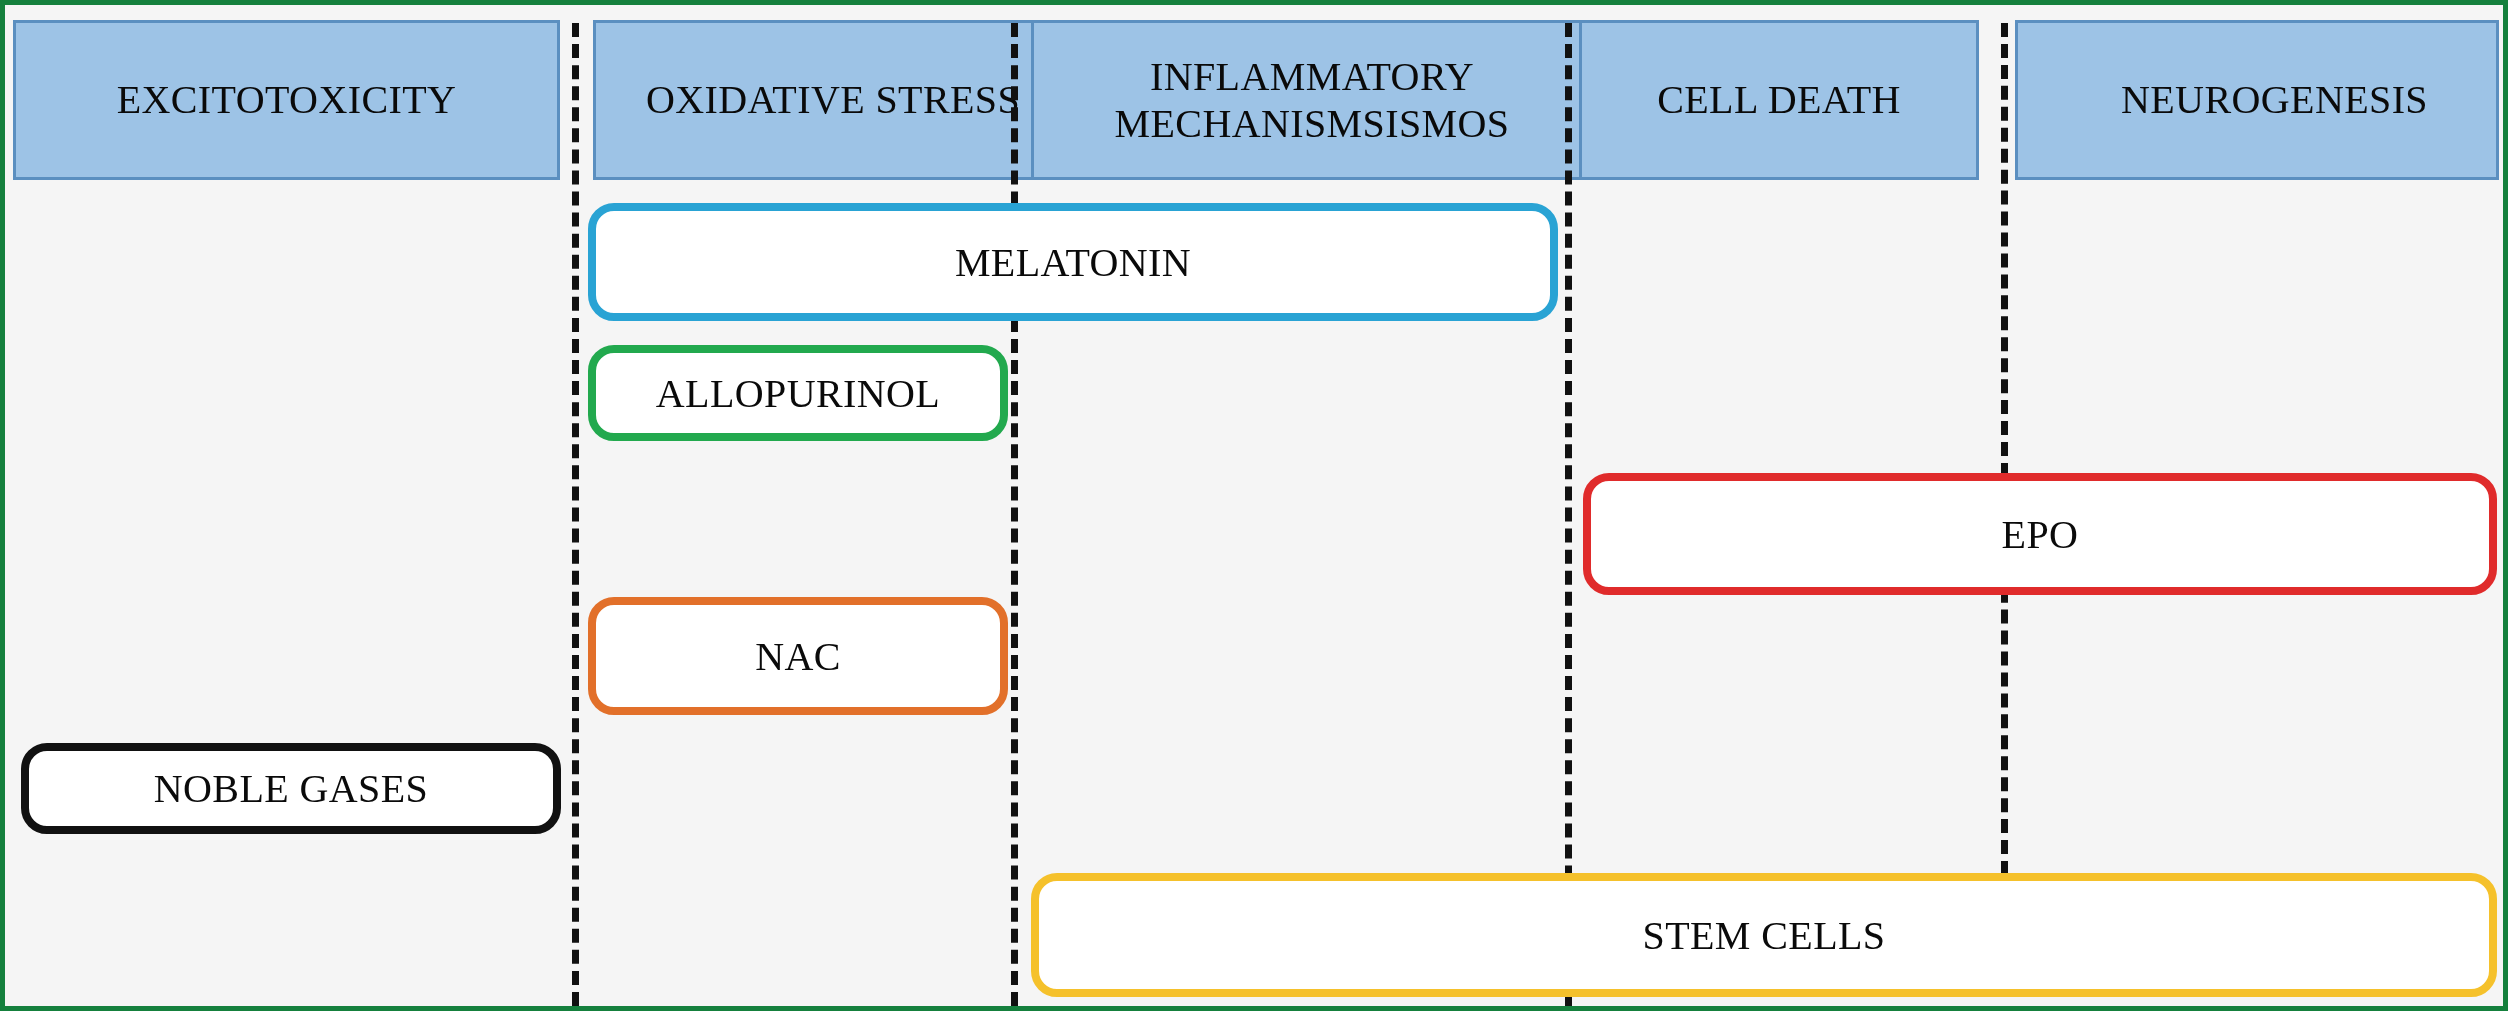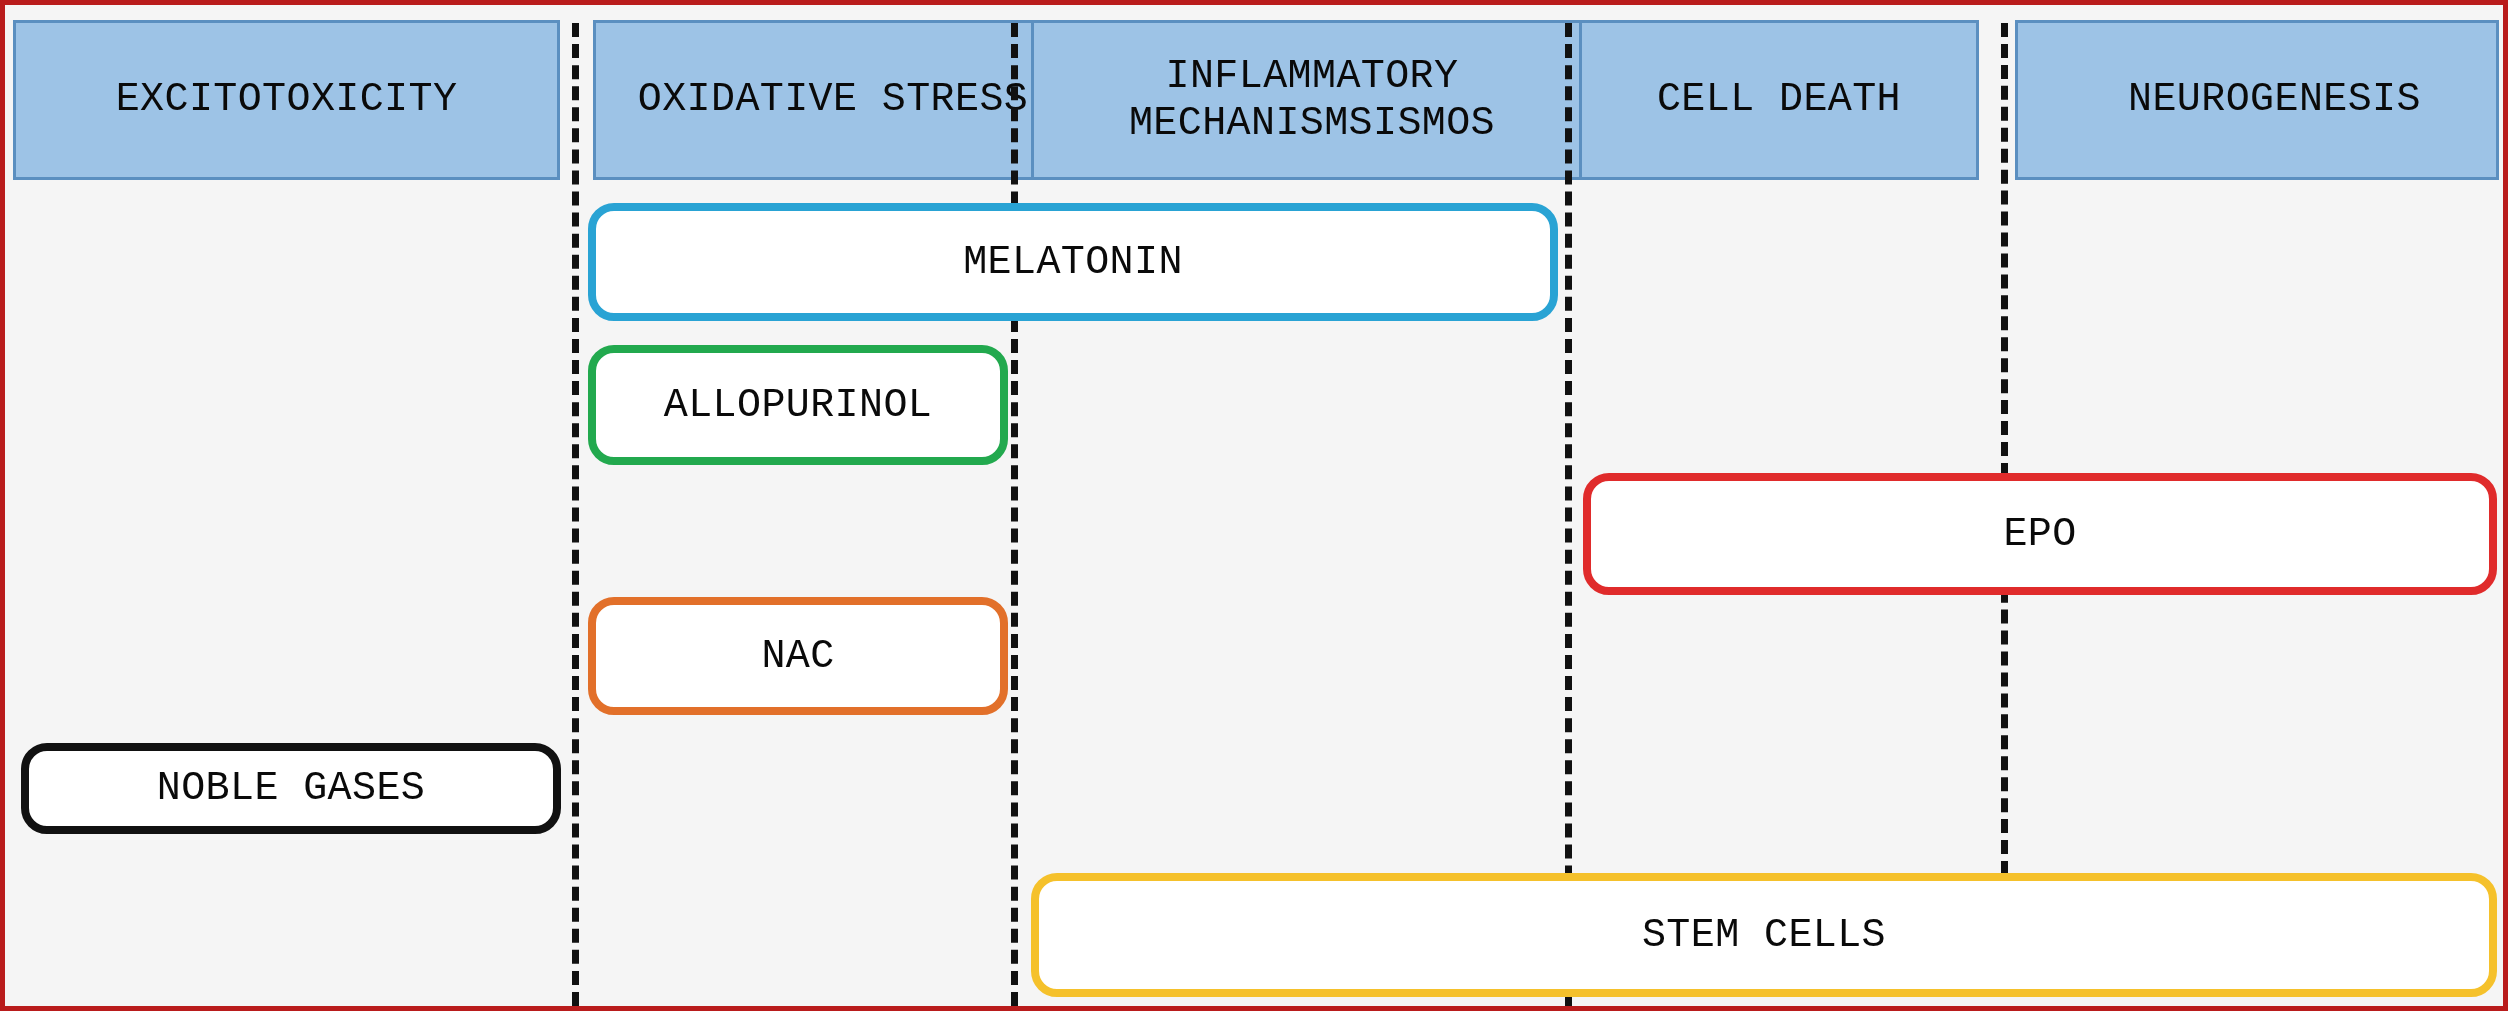--- a/index.html
+++ b/index.html
@@ -6,22 +6,22 @@
     margin: 0;
     padding: 0;
     background: #ffffff;
   }
   #canvas {
     position: relative;
     width: 2508px;
     height: 1011px;
     background: #F5F5F5;
     box-sizing: border-box;
-    border: 5px solid #b91c1c;
-    font-family: Liberation Mono, monospace;
+    border: 5px solid #15803d;
+    font-family: Liberation Serif, serif;
     overflow: hidden;
   }
   .header-box {
     position: absolute;
     background: #9DC3E6;
     border: 3px solid #5B8FC0;
     box-sizing: border-box;
     display: flex;
     align-items: center;
     justify-content: center;
@@ -82,21 +82,21 @@
 
   <div class="sep" style="left:567px; top:18px; height:983px;"></div>
   <div class="sep" style="left:1006px; top:18px; height:983px;"></div>
   <div class="sep" style="left:1560px; top:18px; height:983px;"></div>
   <div class="sep" style="left:1996px; top:18px; height:852px;"></div>
 
   <div class="tx-box" style="left:583px; top:198px; width:970px; height:118px; border-color:#29A3D4;">
     <span>MELATONIN</span>
   </div>
 
-  <div class="tx-box" style="left:583px; top:340px; width:420px; height:120px; border-color:#22A94E;">
+  <div class="tx-box" style="left:583px; top:340px; width:420px; height:96px; border-color:#22A94E;">
     <span>ALLOPURINOL</span>
   </div>
 
   <div class="tx-box" style="left:1578px; top:468px; width:914px; height:122px; border-color:#E02B2B;">
     <span>EPO</span>
   </div>
 
   <div class="tx-box" style="left:583px; top:592px; width:420px; height:118px; border-color:#E2702A;">
     <span>NAC</span>
   </div>

